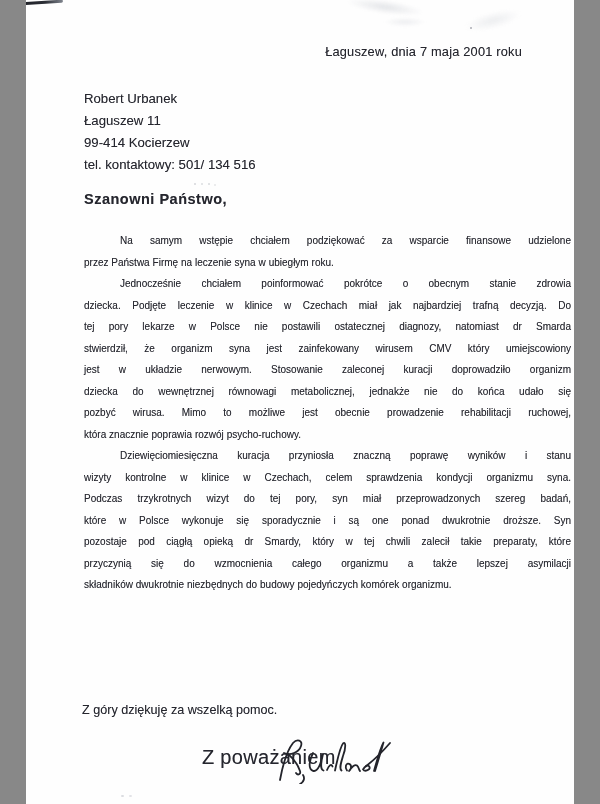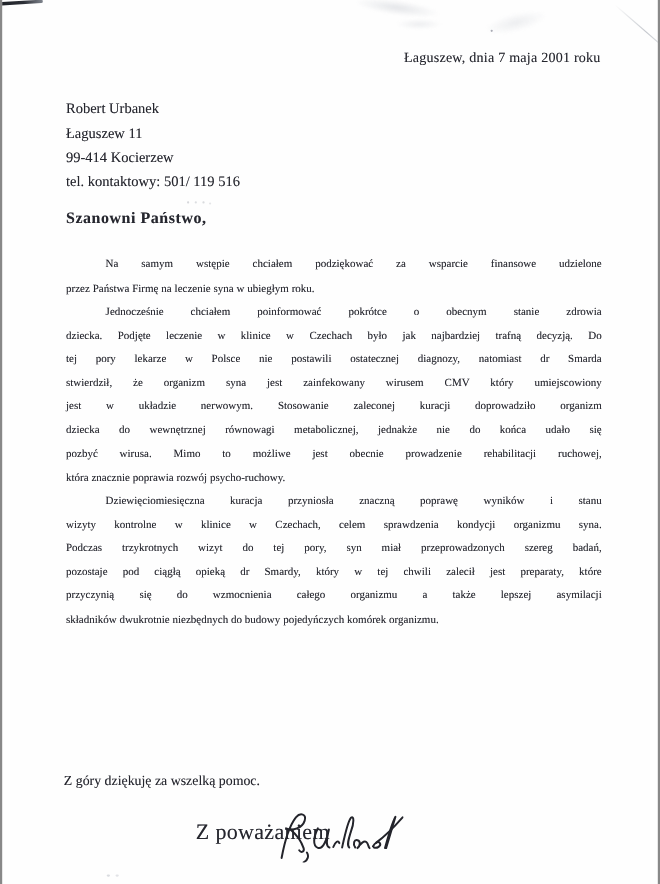--- a/index.html
+++ b/index.html
@@ -1,22 +1,22 @@
 <!DOCTYPE html>
 <html lang="pl" style="--paper: #fefefe; --ink: #25262e; --signature-ink: #23242b; --artifact-dark: #24262c;"><head>
 <meta charset="utf-8">
 <style>
   :root{
     --paper:#fefefe; --ink:#25262e; --signature-ink:#23242b; --artifact-dark:#24262c;
   }
   html,body{margin:0;padding:0;background:#888;}
   .page{
-    position:relative; width:596px; height:804px; margin:0 auto;
+    position:relative; width:548px; height:804px; margin:0 auto;
     background:var(--paper); overflow:hidden;
-    font-family:Liberation Serif, serif;
+    font-family:Liberation Sans, sans-serif;
     color:var(--ink);
     -webkit-font-smoothing:antialiased;
   }
   .page *{box-sizing:border-box;}
   .txt{ text-shadow:0 0 0.6px rgba(37,38,46,0.38); }
 
   .date-line{
     position:absolute; top:43px; left:0; right:52px;
     text-align:right; font-size:12.8px; line-height:18px; letter-spacing:0.2px;
   }
@@ -86,45 +86,46 @@
   <div class="speck-a"></div>
   <div class="speck-row"></div>
   <div class="speck-bottom"></div>
 
   <div class="date-line txt">Łaguszew, dnia 7 maja 2001 roku</div>
 
   <div class="sender txt">
     <div>Robert Urbanek</div>
     <div>Łaguszew 11</div>
     <div>99-414 Kocierzew</div>
-    <div>tel. kontaktowy: 501/ 119 516</div>
+    <div>tel. kontaktowy: 501/ 134 516</div>
   </div>
 
   <div class="salutation txt">Szanowni Państwo,</div>
 
   <div class="body-block txt">
       <div class="para">
         <div class="line first">Na samym wstępie chciałem podziękować za wsparcie finansowe udzielone</div>
         <div class="line last">przez Państwa Firmę na leczenie syna w ubiegłym roku.</div>
       </div>
       <div class="para">
         <div class="line first">Jednocześnie chciałem poinformować pokrótce o obecnym stanie zdrowia</div>
-        <div class="line">dziecka. Podjęte leczenie w klinice w Czechach było jak najbardziej trafną decyzją. Do</div>
+        <div class="line">dziecka. Podjęte leczenie w klinice w Czechach miał jak najbardziej trafną decyzją. Do</div>
         <div class="line">tej pory lekarze w Polsce nie postawili ostatecznej diagnozy, natomiast dr Smarda</div>
         <div class="line">stwierdził, że organizm syna jest zainfekowany wirusem CMV który umiejscowiony</div>
         <div class="line">jest w układzie nerwowym. Stosowanie zaleconej kuracji doprowadziło organizm</div>
         <div class="line">dziecka do wewnętrznej równowagi metabolicznej, jednakże nie do końca udało się</div>
         <div class="line">pozbyć wirusa. Mimo to możliwe jest obecnie prowadzenie rehabilitacji ruchowej,</div>
         <div class="line last">która znacznie poprawia rozwój psycho-ruchowy.</div>
       </div>
       <div class="para">
         <div class="line first">Dziewięciomiesięczna kuracja przyniosła znaczną poprawę wyników i stanu</div>
         <div class="line">wizyty kontrolne w klinice w Czechach, celem sprawdzenia kondycji organizmu syna.</div>
         <div class="line">Podczas trzykrotnych wizyt do tej pory, syn miał przeprowadzonych szereg badań,</div>
-        <div class="line">pozostaje pod ciągłą opieką dr Smardy, który w tej chwili zalecił jest preparaty, które</div>
+        <div class="line">które w Polsce wykonuje się sporadycznie i są one ponad dwukrotnie droższe. Syn</div>
+        <div class="line">pozostaje pod ciągłą opieką dr Smardy, który w tej chwili zalecił takie preparaty, które</div>
         <div class="line">przyczynią się do wzmocnienia całego organizmu a także lepszej asymilacji</div>
         <div class="line last">składników dwukrotnie niezbędnych do budowy pojedyńczych komórek organizmu.</div>
       </div>
     </div>
 
   <div class="closing txt">Z góry dziękuję za wszelką pomoc.</div>
 
   <div class="signoff txt">Z poważaniem</div>
   <svg class="signature" viewBox="0 0 116 46" role="img" aria-label="R.Urbanek">
     <path d="M5,42 C7,31 11,14 18,5 C22,0.5 28,2 26,8 C24,14.5 15,18 9,15"></path>

